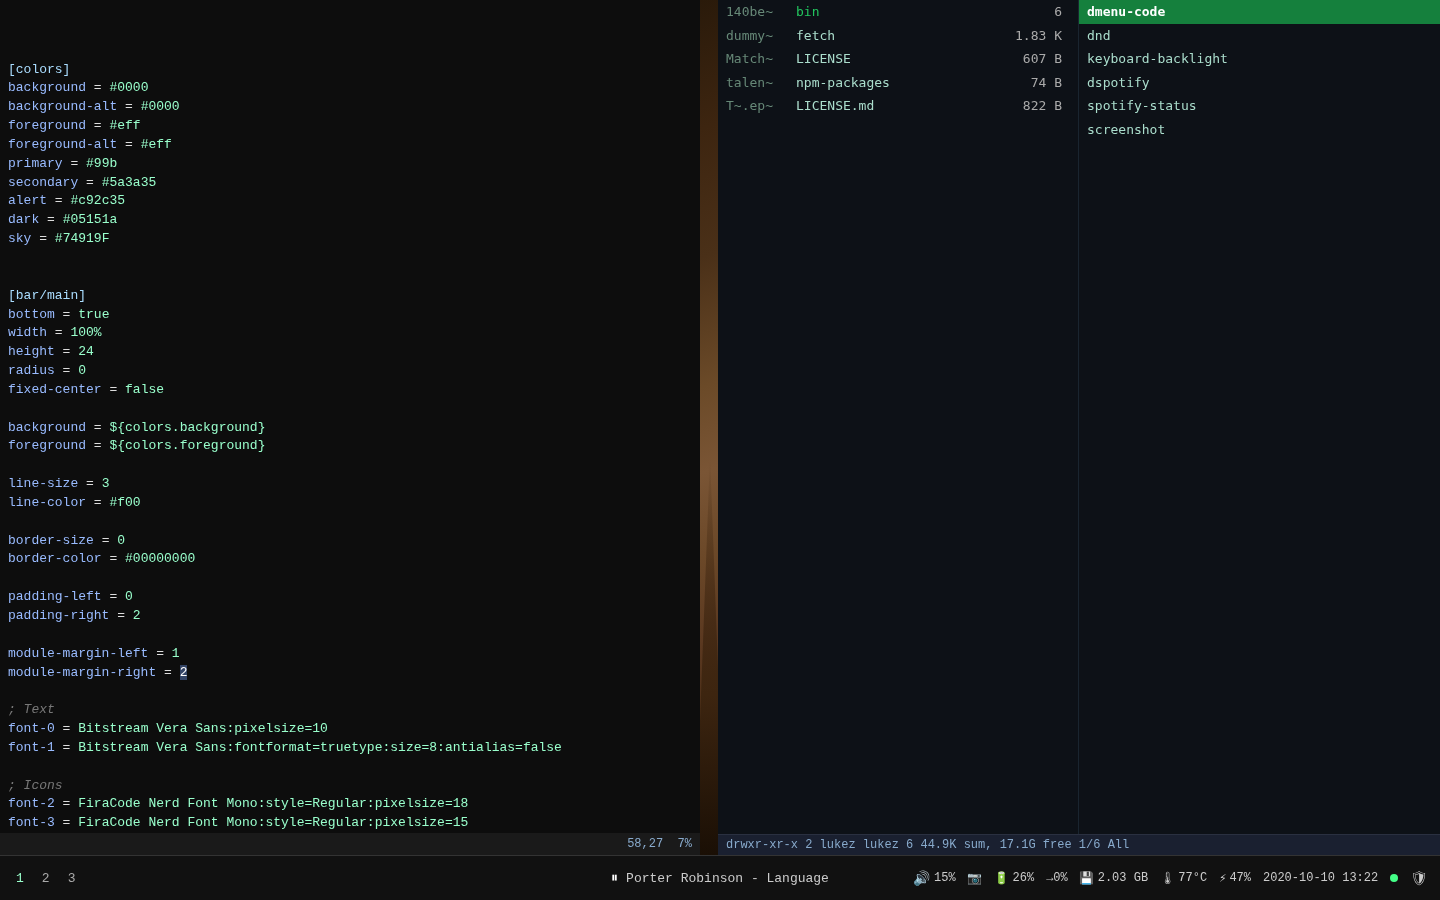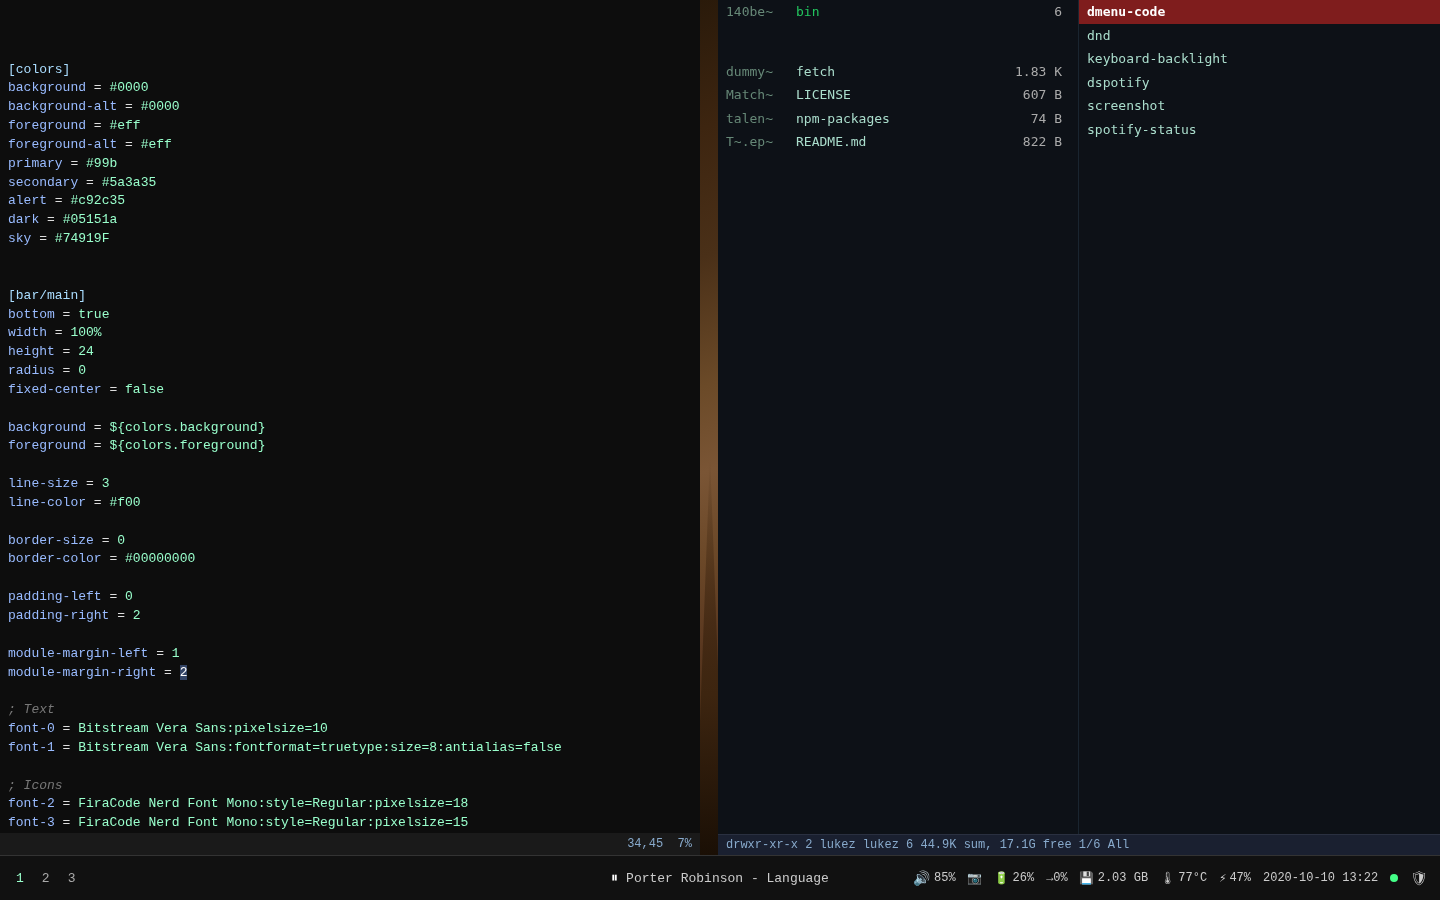--- a/index.html
+++ b/index.html
@@ -165,81 +165,81 @@
 <div style="width:1440px;height:900px;display:flex;flex-direction:column;background:#0d0d0d;">
 
   <div class="main-area" style="flex:1;display:flex;height:855px;">
 
     <div class="editor-wrapper">
       <div class="editor-content" style="font-size:13px;line-height:1.45;color:#dddddd;white-space:pre;overflow:hidden;">
         
         <div id="code-area"><div style="min-height: 1.45em;"><span style="color:#aaddff;">[colors]</span></div><div style="min-height: 1.45em;"><span style="color:#99bbff;">background </span><span style="color:#dddddd;">=</span><span style="color:#99ffcc;"> #0000</span></div><div style="min-height: 1.45em;"><span style="color:#99bbff;">background-alt </span><span style="color:#dddddd;">=</span><span style="color:#99ffcc;"> #0000</span></div><div style="min-height: 1.45em;"><span style="color:#99bbff;">foreground </span><span style="color:#dddddd;">=</span><span style="color:#99ffcc;"> #eff</span></div><div style="min-height: 1.45em;"><span style="color:#99bbff;">foreground-alt </span><span style="color:#dddddd;">=</span><span style="color:#99ffcc;"> #eff</span></div><div style="min-height: 1.45em;"><span style="color:#99bbff;">primary </span><span style="color:#dddddd;">=</span><span style="color:#99ffcc;"> #99b</span></div><div style="min-height: 1.45em;"><span style="color:#99bbff;">secondary </span><span style="color:#dddddd;">=</span><span style="color:#99ffcc;"> #5a3a35</span></div><div style="min-height: 1.45em;"><span style="color:#99bbff;">alert </span><span style="color:#dddddd;">=</span><span style="color:#99ffcc;"> #c92c35</span></div><div style="min-height: 1.45em;"><span style="color:#99bbff;">dark </span><span style="color:#dddddd;">=</span><span style="color:#99ffcc;"> #05151a</span></div><div style="min-height: 1.45em;"><span style="color:#99bbff;">sky </span><span style="color:#dddddd;">=</span><span style="color:#99ffcc;"> #74919F</span></div><div style="min-height: 1.45em;">&nbsp;</div><div style="min-height: 1.45em;">&nbsp;</div><div style="min-height: 1.45em;"><span style="color:#aaddff;">[bar/main]</span></div><div style="min-height: 1.45em;"><span style="color:#99bbff;">bottom </span><span style="color:#dddddd;">=</span><span style="color:#99ffcc;"> true</span></div><div style="min-height: 1.45em;"><span style="color:#99bbff;">width </span><span style="color:#dddddd;">=</span><span style="color:#99ffcc;"> 100%</span></div><div style="min-height: 1.45em;"><span style="color:#99bbff;">height </span><span style="color:#dddddd;">=</span><span style="color:#99ffcc;"> 24</span></div><div style="min-height: 1.45em;"><span style="color:#99bbff;">radius </span><span style="color:#dddddd;">=</span><span style="color:#99ffcc;"> 0</span></div><div style="min-height: 1.45em;"><span style="color:#99bbff;">fixed-center </span><span style="color:#dddddd;">=</span><span style="color:#99ffcc;"> false</span></div><div style="min-height: 1.45em;">&nbsp;</div><div style="min-height: 1.45em;"><span style="color:#99bbff;">background </span><span style="color:#dddddd;">=</span><span style="color:#99ffcc;"> ${colors.background}</span></div><div style="min-height: 1.45em;"><span style="color:#99bbff;">foreground </span><span style="color:#dddddd;">=</span><span style="color:#99ffcc;"> ${colors.foreground}</span></div><div style="min-height: 1.45em;">&nbsp;</div><div style="min-height: 1.45em;"><span style="color:#99bbff;">line-size </span><span style="color:#dddddd;">=</span><span style="color:#99ffcc;"> 3</span></div><div style="min-height: 1.45em;"><span style="color:#99bbff;">line-color </span><span style="color:#dddddd;">=</span><span style="color:#99ffcc;"> #f00</span></div><div style="min-height: 1.45em;">&nbsp;</div><div style="min-height: 1.45em;"><span style="color:#99bbff;">border-size </span><span style="color:#dddddd;">=</span><span style="color:#99ffcc;"> 0</span></div><div style="min-height: 1.45em;"><span style="color:#99bbff;">border-color </span><span style="color:#dddddd;">=</span><span style="color:#99ffcc;"> #00000000</span></div><div style="min-height: 1.45em;">&nbsp;</div><div style="min-height: 1.45em;"><span style="color:#99bbff;">padding-left </span><span style="color:#dddddd;">=</span><span style="color:#99ffcc;"> 0</span></div><div style="min-height: 1.45em;"><span style="color:#99bbff;">padding-right </span><span style="color:#dddddd;">=</span><span style="color:#99ffcc;"> 2</span></div><div style="min-height: 1.45em;">&nbsp;</div><div style="min-height: 1.45em;"><span style="color:#99bbff;">module-margin-left </span><span style="color:#dddddd;">=</span><span style="color:#99ffcc;"> 1</span></div><div style="min-height: 1.45em;"><span style="color:#99bbff;">module-margin-right </span><span style="color:#dddddd;">=</span><span style="color:#99ffcc;"> <span style="background:#334466;color:#ffffff;">2</span></span></div><div style="min-height: 1.45em;">&nbsp;</div><div style="min-height: 1.45em;"><span style="color:#777777;font-style:italic;">; Text</span></div><div style="min-height: 1.45em;"><span style="color:#99bbff;">font-0 </span><span style="color:#dddddd;">=</span><span style="color:#99ffcc;"> Bitstream Vera Sans:pixelsize=10</span></div><div style="min-height: 1.45em;"><span style="color:#99bbff;">font-1 </span><span style="color:#dddddd;">=</span><span style="color:#99ffcc;"> Bitstream Vera Sans:fontformat=truetype:size=8:antialias=false</span></div><div style="min-height: 1.45em;">&nbsp;</div><div style="min-height: 1.45em;"><span style="color:#777777;font-style:italic;">; Icons</span></div><div style="min-height: 1.45em;"><span style="color:#99bbff;">font-2 </span><span style="color:#dddddd;">=</span><span style="color:#99ffcc;"> FiraCode Nerd Font Mono:style=Regular:pixelsize=18</span></div><div style="min-height: 1.45em;"><span style="color:#99bbff;">font-3 </span><span style="color:#dddddd;">=</span><span style="color:#99ffcc;"> FiraCode Nerd Font Mono:style=Regular:pixelsize=15</span></div></div>
       </div>
       <div class="editor-status">
-        <span>34,45</span>
+        <span>58,27</span>
         &nbsp;&nbsp;
         <span>7%</span>
       </div>
     </div>
 
     <div class="mountain-bg"></div>
 
     <div class="right-wrapper">
 
 
       <div style="flex:1;background:#0d1117;overflow:hidden;">
 
         <div style="display:grid;grid-template-columns:1fr 1fr;height:100%;">
 
           <div id="left-files" style="border-right:1px solid #1a2530;">
               <div style="display: flex; padding: 2px 8px; font-size: 13px; line-height: 1.5; color: rgb(136, 204, 170); font-family: monospace;">
                 <span style="width: 70px; color: rgb(102, 136, 119);">140be~</span>
                 <span style="flex: 1 1 0%; color: #22c55e;">bin</span>
                 <span style="width: 70px; text-align: right; color: rgb(170, 170, 170); padding-right: 8px;">6</span>
               </div>
-              <div style="display: flex; padding: 2px 8px; font-size: 13px; line-height: 1.5; color: rgb(136, 204, 170); font-family: monospace; margin-top: 36px;">
+              <div style="display: flex; padding: 2px 8px; font-size: 13px; line-height: 1.5; color: rgb(136, 204, 170); font-family: monospace;">
                 <span style="width: 70px; color: rgb(102, 136, 119);">dummy~</span>
                 <span style="flex: 1 1 0%; color: rgb(170, 221, 204);">fetch</span>
                 <span style="width: 70px; text-align: right; color: rgb(170, 170, 170); padding-right: 8px;">1.83 K</span>
               </div>
               <div style="display: flex; padding: 2px 8px; font-size: 13px; line-height: 1.5; color: rgb(136, 204, 170); font-family: monospace;">
                 <span style="width: 70px; color: rgb(102, 136, 119);">Match~</span>
                 <span style="flex: 1 1 0%; color: rgb(170, 221, 204);">LICENSE</span>
                 <span style="width: 70px; text-align: right; color: rgb(170, 170, 170); padding-right: 8px;">607 B</span>
               </div>
               <div style="display: flex; padding: 2px 8px; font-size: 13px; line-height: 1.5; color: rgb(136, 204, 170); font-family: monospace;">
                 <span style="width: 70px; color: rgb(102, 136, 119);">talen~</span>
                 <span style="flex: 1 1 0%; color: rgb(170, 221, 204);">npm-packages</span>
                 <span style="width: 70px; text-align: right; color: rgb(170, 170, 170); padding-right: 8px;">74 B</span>
               </div>
               <div style="display: flex; padding: 2px 8px; font-size: 13px; line-height: 1.5; color: rgb(136, 204, 170); font-family: monospace;">
                 <span style="width: 70px; color: rgb(102, 136, 119);">T~.ep~</span>
-                <span style="flex: 1 1 0%; color: rgb(170, 221, 204);">README.md</span>
+                <span style="flex: 1 1 0%; color: rgb(170, 221, 204);">LICENSE.md</span>
                 <span style="width: 70px; text-align: right; color: rgb(170, 170, 170); padding-right: 8px;">822 B</span>
               </div>
             </div>
 
           <div id="right-files">
-              <div style="display: flex; padding: 2px 8px; font-size: 13px; line-height: 1.5; background: #7f1d1d; font-family: monospace;">
+              <div style="display: flex; padding: 2px 8px; font-size: 13px; line-height: 1.5; background: #15803d; font-family: monospace;">
                 <span style="color: rgb(255, 255, 255); font-weight: bold;">dmenu-code</span>
               </div>
               <div style="display: flex; padding: 2px 8px; font-size: 13px; line-height: 1.5; color: rgb(170, 221, 204); font-family: monospace;">
                 <span style="color: rgb(170, 221, 204);">dnd</span>
               </div>
               <div style="display: flex; padding: 2px 8px; font-size: 13px; line-height: 1.5; color: rgb(170, 221, 204); font-family: monospace;">
                 <span style="color: rgb(170, 221, 204);">keyboard-backlight</span>
               </div>
               <div style="display: flex; padding: 2px 8px; font-size: 13px; line-height: 1.5; color: rgb(170, 221, 204); font-family: monospace;">
                 <span style="color: rgb(170, 221, 204);">dspotify</span>
               </div>
               <div style="display: flex; padding: 2px 8px; font-size: 13px; line-height: 1.5; color: rgb(170, 221, 204); font-family: monospace;">
+                <span style="color: rgb(170, 221, 204);">spotify-status</span>
+              </div>
+              <div style="display: flex; padding: 2px 8px; font-size: 13px; line-height: 1.5; color: rgb(170, 221, 204); font-family: monospace;">
                 <span style="color: rgb(170, 221, 204);">screenshot</span>
-              </div>
-              <div style="display: flex; padding: 2px 8px; font-size: 13px; line-height: 1.5; color: rgb(170, 221, 204); font-family: monospace;">
-                <span style="color: rgb(170, 221, 204);">spotify-status</span>
               </div>
             </div>
         </div>
       </div>
 
       <div class="right-status">
         <span>drwxr-xr-x 2 lukez lukez 6     44.9K sum, 17.1G free  1/6  All</span>
       </div>
     </div>
 
@@ -253,21 +253,21 @@
     </div>
 
     <div class="taskbar-center">
       <span class="pause-icon">⏸</span>
       <span>Porter Robinson - Language</span>
     </div>
 
     <div class="taskbar-right">
       <div class="status-item">
         <span style="font-size:14px;">🔊</span>
-        <span>85%</span>
+        <span>15%</span>
       </div>
       <div class="status-item">
         <span>📷</span>
       </div>
       <div class="status-item">
         <span>🔋</span>
         <span>26%</span>
       </div>
       <div class="status-item">
         <span>→0%</span>

